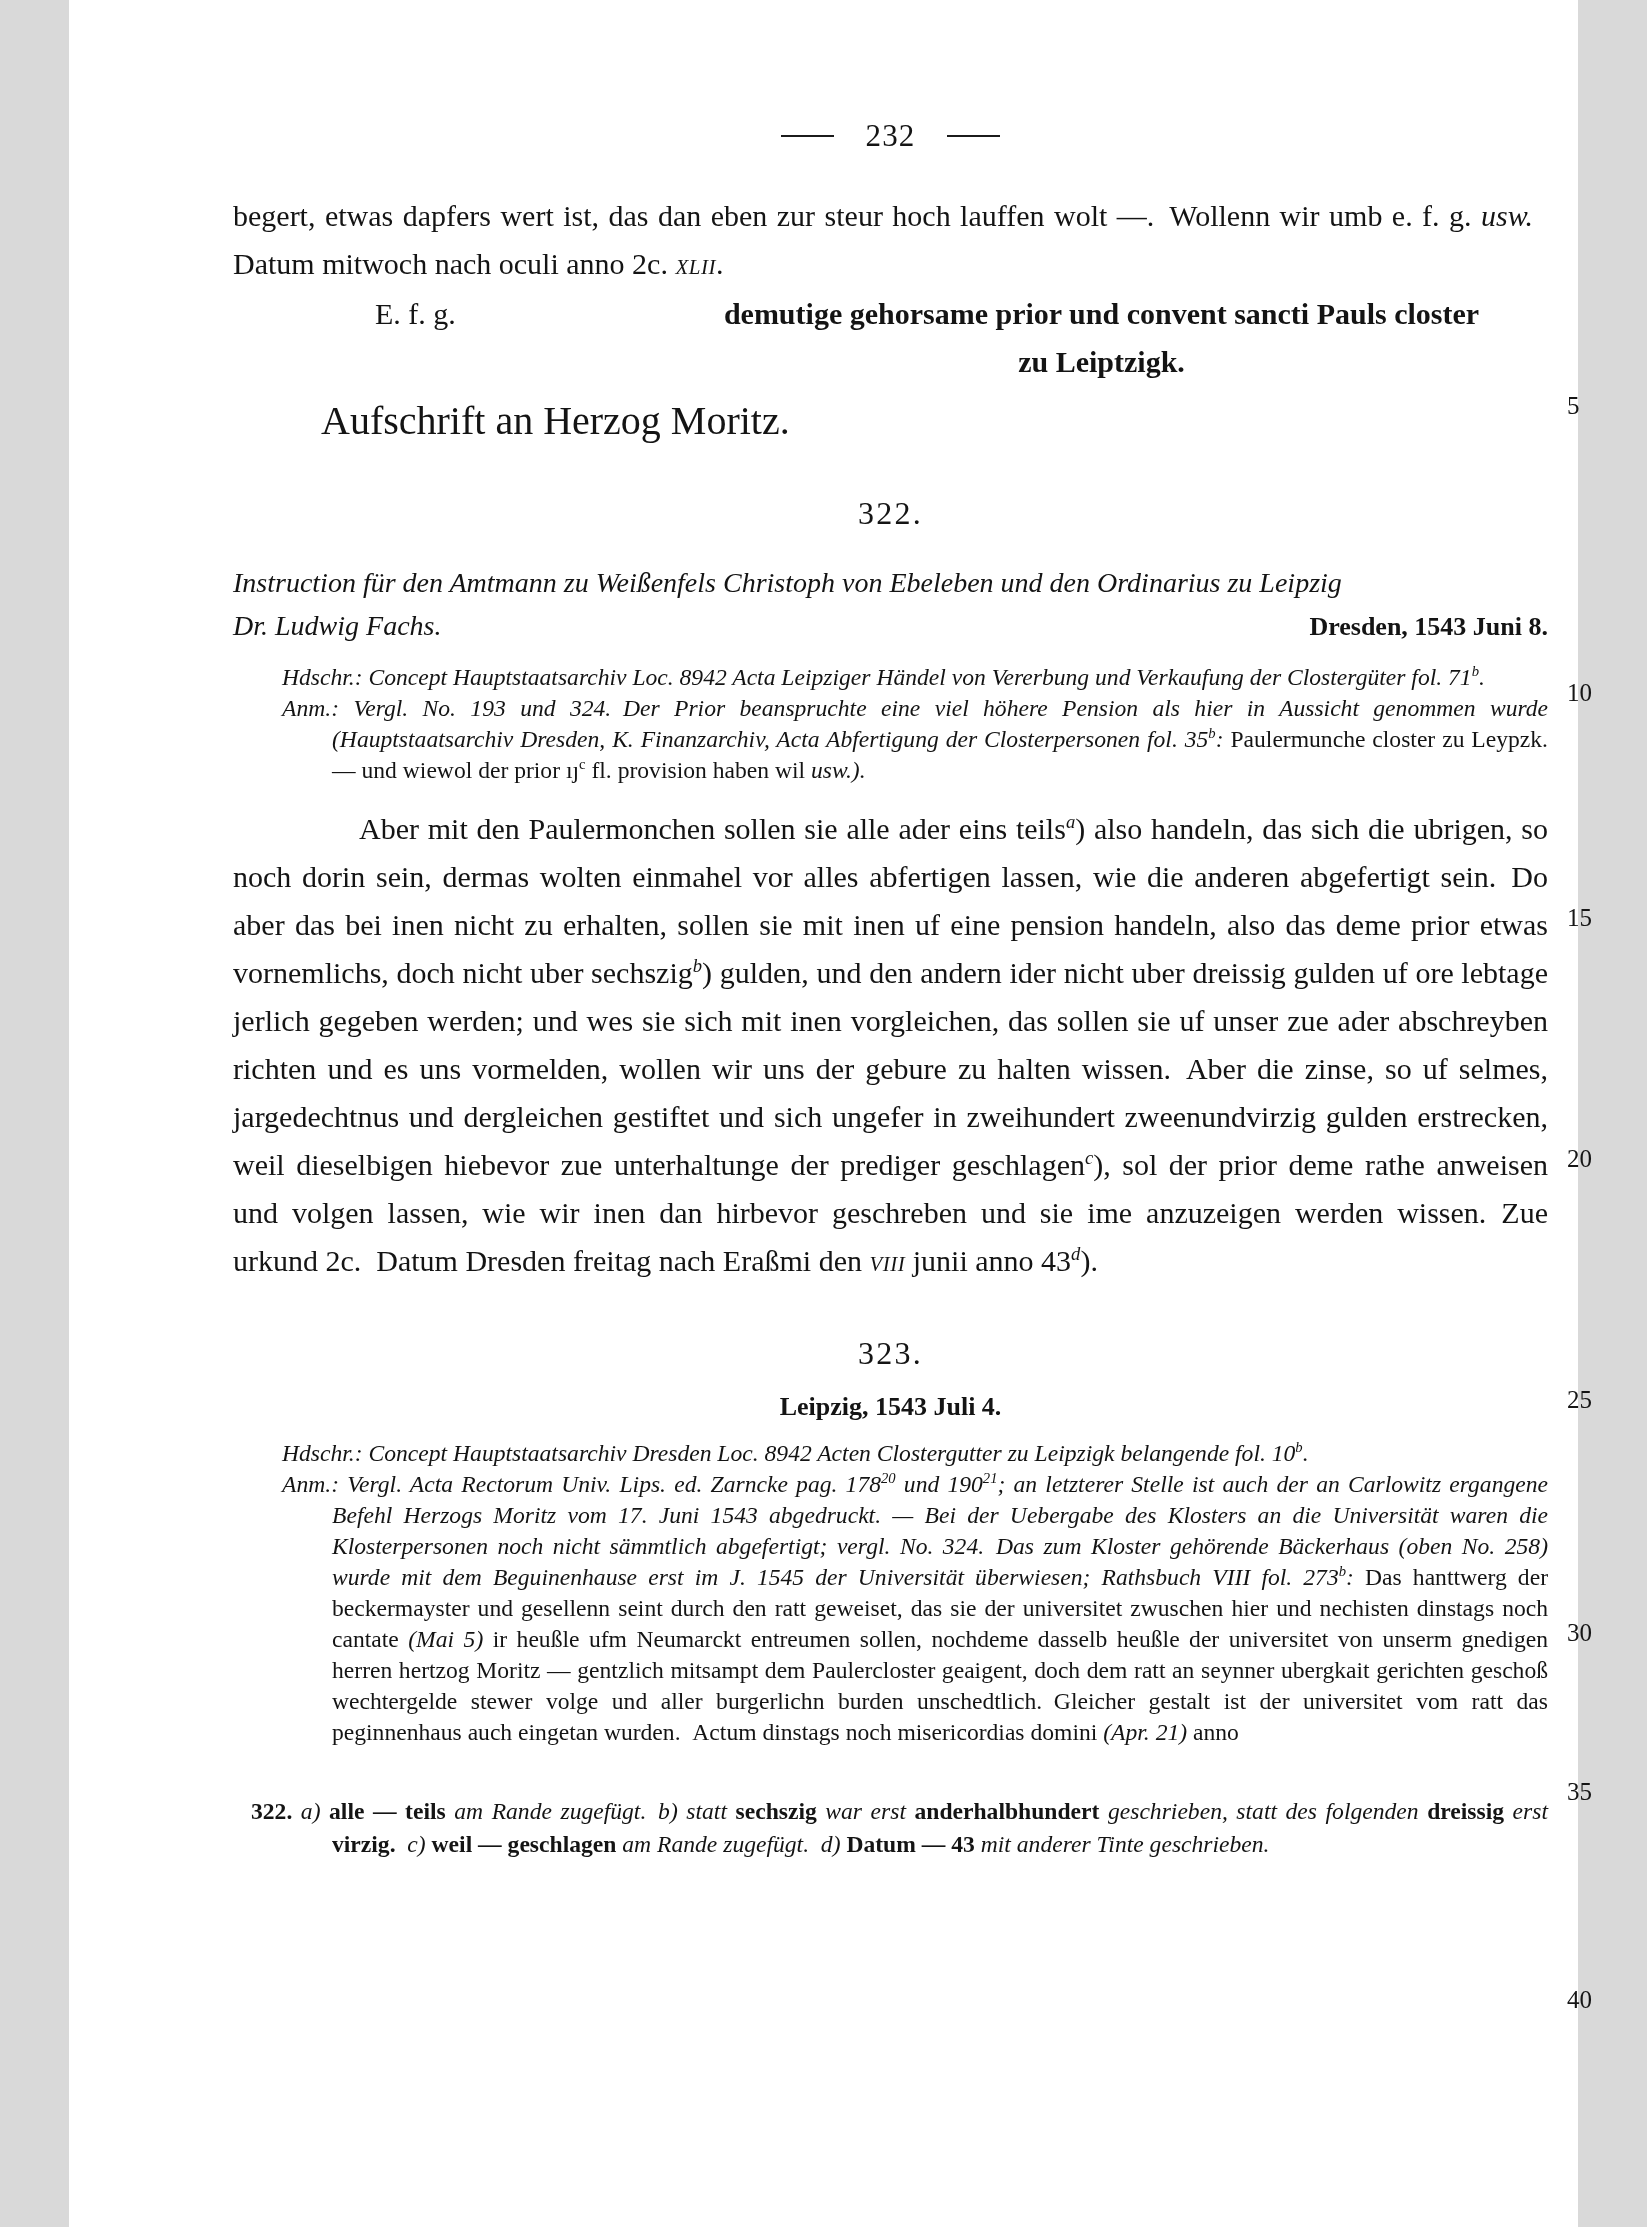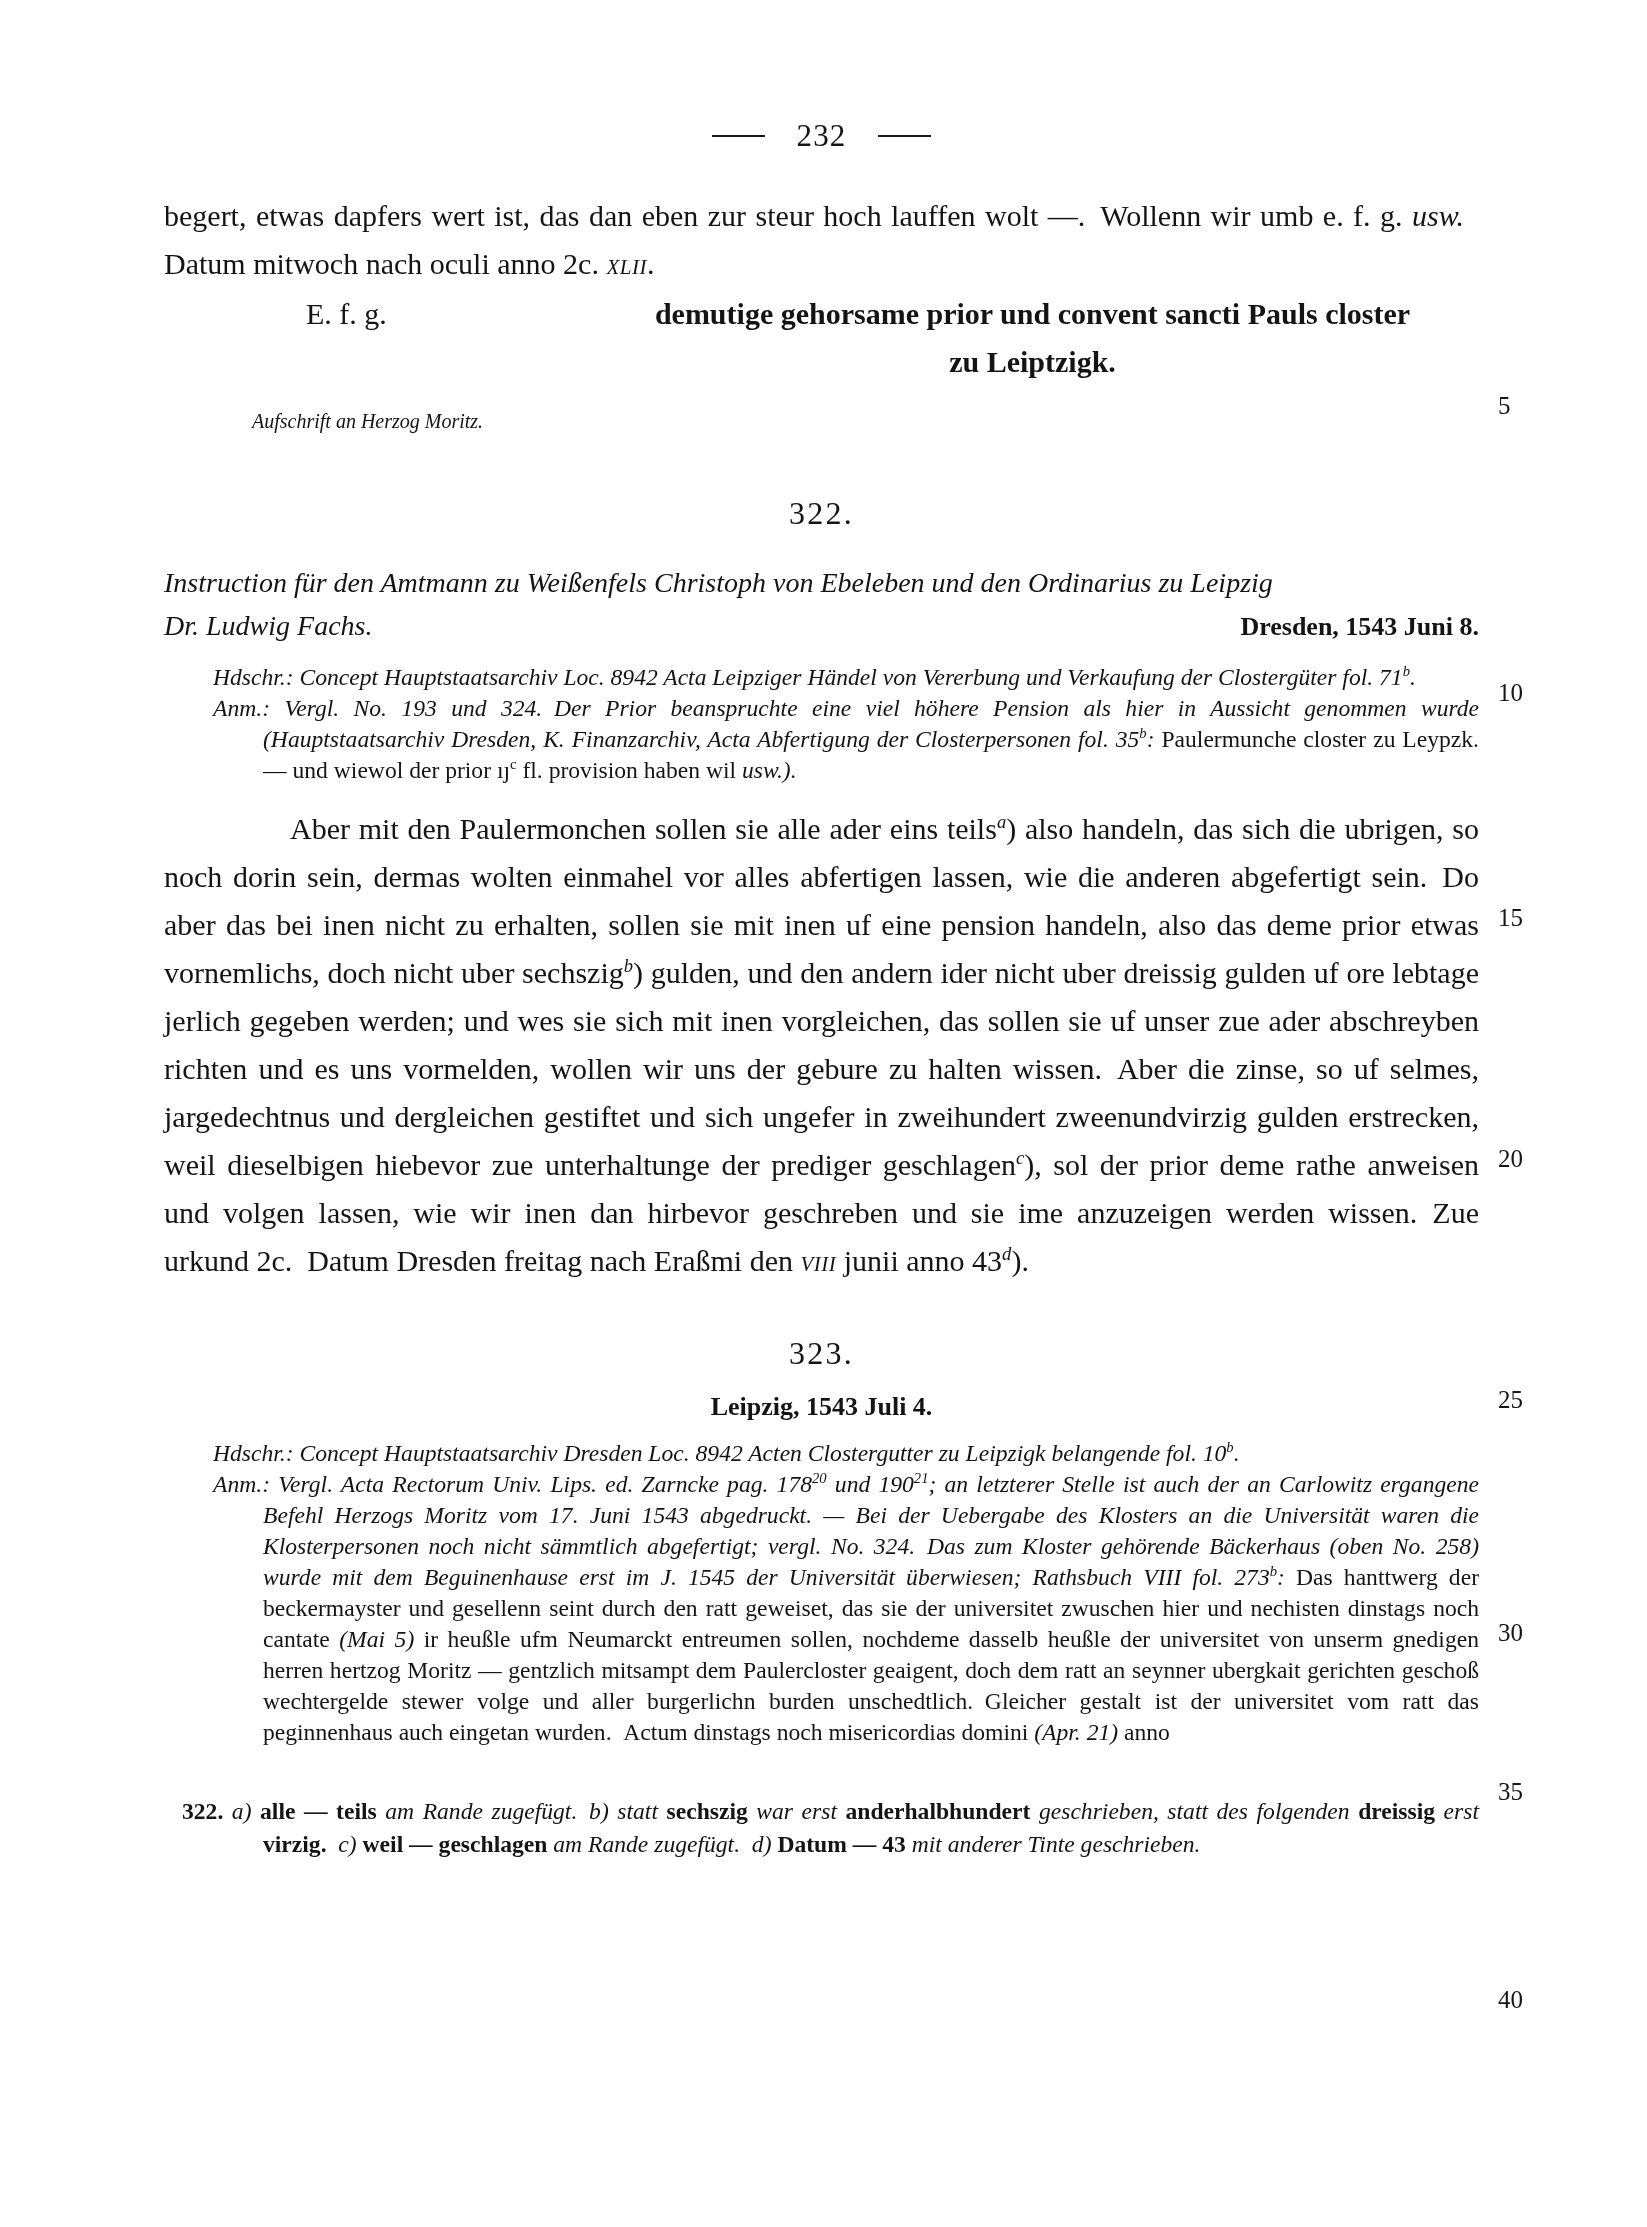--- a/index.html
+++ b/index.html
@@ -1,28 +1,28 @@
 <!DOCTYPE html>
 <html style="font-size:8.8px"><head>
 <meta charset="utf-8">
 <style>
   html,body{margin:0;padding:0;background:#d9d9d9;}
   .page{
-    width:1647px;height:2227px;margin:0 auto;position:relative;
+    width:1509px;height:2227px;margin:0 auto;position:relative;
     background:#ffffff;color:#141414;
     font-family:"Liberation Serif","DejaVu Serif",serif;
   }
   .content{position:absolute;left:164px;top:0;width:1315px;}
   .pagehead{padding-top:118px;text-align:center;font-size:31px;letter-spacing:1.1px;}
   .rule{display:inline-block;width:53px;border-top:2.2px solid #1b1b1b;vertical-align:middle;margin:0 32px 5.5px 32px;}
   .cont-para{margin:38px 0 0 0;font-size:30px;line-height:48px;text-align:justify;}
   .sig{display:flex;font-size:30px;line-height:48px;margin-top:2.2px;}
   .sig-left{padding-left:142px;width:422px;box-sizing:border-box;flex:none;}
   .sig-right{flex:1;text-align:center;font-weight:bold;}
-  .aufschrift{font-style:italic;font-size:20px;line-height:48px;margin-top:11px;padding-left:88px;}
+  .aufschrift{font-size:40px;line-height:48px;margin-top:11px;padding-left:88px;}
   .docnum{text-align:center;font-size:32px;letter-spacing:2.2px;margin-top:50px;}
   .title{font-style:italic;font-size:28px;line-height:43px;margin-top:28.5px;text-align:justify;}
   .title-row{display:flex;justify-content:space-between;align-items:baseline;font-size:28px;line-height:43px;}
   .title-row .t-left{font-style:italic;}
   .dateline{font-weight:bold;font-size:26px;}
   .dateline-row{text-align:center;font-size:26px;font-weight:bold;margin-top:18.6px;line-height:33px;}
   .smallprint{margin-top:14.2px;font-size:23.6px;line-height:31px;}
   .sp-entry{padding-left:99px;text-indent:-50px;text-align:justify;margin:0;}
   .ital{font-style:italic;}
   .docbody{font-size:30px;line-height:48px;text-align:justify;margin-top:19px;text-indent:126px;}

